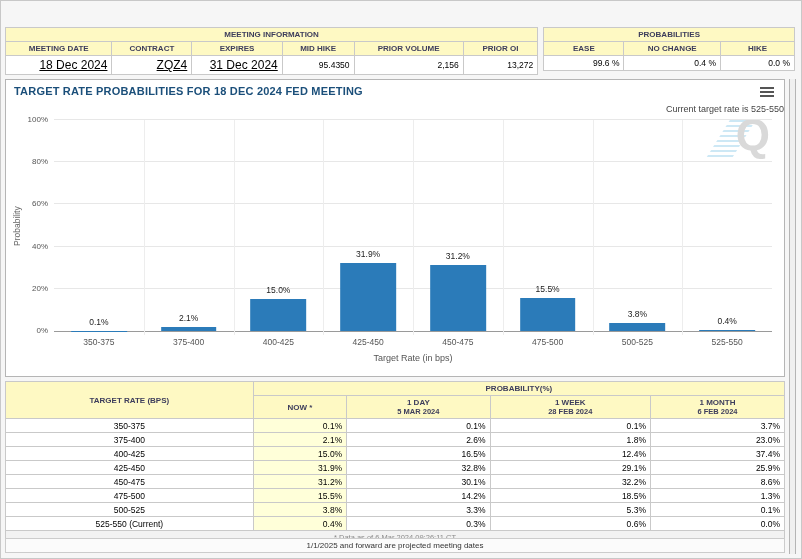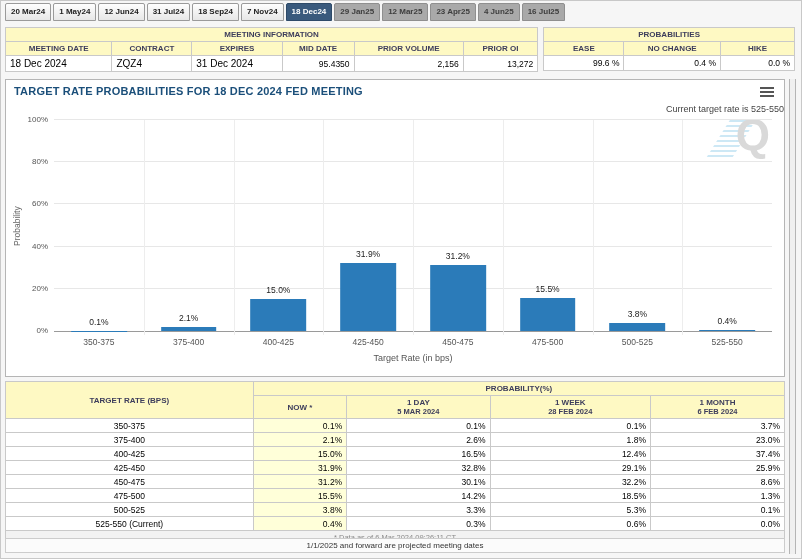--- a/index.html
+++ b/index.html
@@ -11,21 +11,21 @@
   .tab { background:linear-gradient(#fefefe,#e7e7e7); border:1px solid #9a9a9a; color:#222;
          padding:3px 5px 3px 5px; font-size:8px; font-weight:bold; border-radius:2px 2px 0 0;
          cursor:pointer; white-space:nowrap; line-height:10px; }
   .tab.active { background:#3a5a7d; color:#ffffff; border-color:#2e4a68; }
   .tab.future { background:#a9a9a9; color:#3d3d3d; border-color:#8f8f8f; }
 
   
   table { border-collapse:collapse; width:100%; table-layout:fixed; background:#fff; }
   th, td { border:1px solid #c9c9c9; font-size:8px; padding:2px 4px; overflow:hidden; white-space:nowrap; }
   th, .tbl-title { background:#fef9c3; color:#3d3d5c; text-align:center; font-weight:bold; }
-  td.val-c { text-align:left; color:#000; font-size:10px; }
+  td.val-c { text-align:right; color:#000; font-size:12px;text-decoration:underline; }
   td.val-r { text-align:right;  color:#000; font-size:8.5px;padding-left:16px; }
 
   .info-row { position:absolute; top:26px; left:4px; right:6px; display:flex; gap:5px; }
   .info-left  { width:67.5%; }
   .info-right { flex:1; }
 
   
   .chart-panel { position:absolute; top:78px; left:4px; right:16px; height:298px; background:#ffffff;
                  border:1px solid #b5b5b5; }
   .chart-title { position:absolute; top:5px; left:8px; font-size:11px; font-weight:bold; color:#1b4f7a; letter-spacing:0.2px;text-align:right; }
@@ -67,55 +67,41 @@
 
   
   .scroll-track { position:absolute; top:78px; bottom:4px; right:5px; width:7px; background:#f0f0f0;
                   border-left:1px solid #b5b5b5; border-right:1px solid #b5b5b5; }
 </style>
 </head>
 <body>
 
 <div class="outer">
 
-  <div class="tab-bar">
-      <div class="tab normal">20 Mar24</div>
-      <div class="tab normal">1 May24</div>
-      <div class="tab normal">12 Jun24</div>
-      <div class="tab normal">31 Jul24</div>
-      <div class="tab normal">18 Sep24</div>
-      <div class="tab normal">7 Nov24</div>
-      <div class="tab active">18 Dec24</div>
-      <div class="tab future">29 Jan25</div>
-      <div class="tab future">12 Mar25</div>
-      <div class="tab future">23 Apr25</div>
-      <div class="tab future">4 Jun25</div>
-      <div class="tab future">16 Jul25</div>
-    </div>
 
   <div class="info-row">
     <div class="info-left">
       <table>
         <colgroup>
             <col style="width:20%">
             <col style="width:15%">
             <col style="width:17%">
             <col style="width:13.5%">
             <col style="width:20.5%">
             <col style="width:14%">
           </colgroup>
         <tbody>
             <tr>
               <td class="tbl-title" colspan="6">MEETING INFORMATION</td>
             </tr>
         <tr>
           <th>MEETING DATE</th>
           <th>CONTRACT</th>
           <th>EXPIRES</th>
-          <th>MID DATE</th>
+          <th>MID HIKE</th>
           <th>PRIOR VOLUME</th>
           <th>PRIOR OI</th>
         </tr>
         <tr>
           <td class="val-c">18 Dec 2024</td>
           <td class="val-c">ZQZ4</td>
           <td class="val-c">31 Dec 2024</td>
           <td class="val-r">95.4350</td>
           <td class="val-r">2,156</td>
           <td class="val-r">13,272</td>

